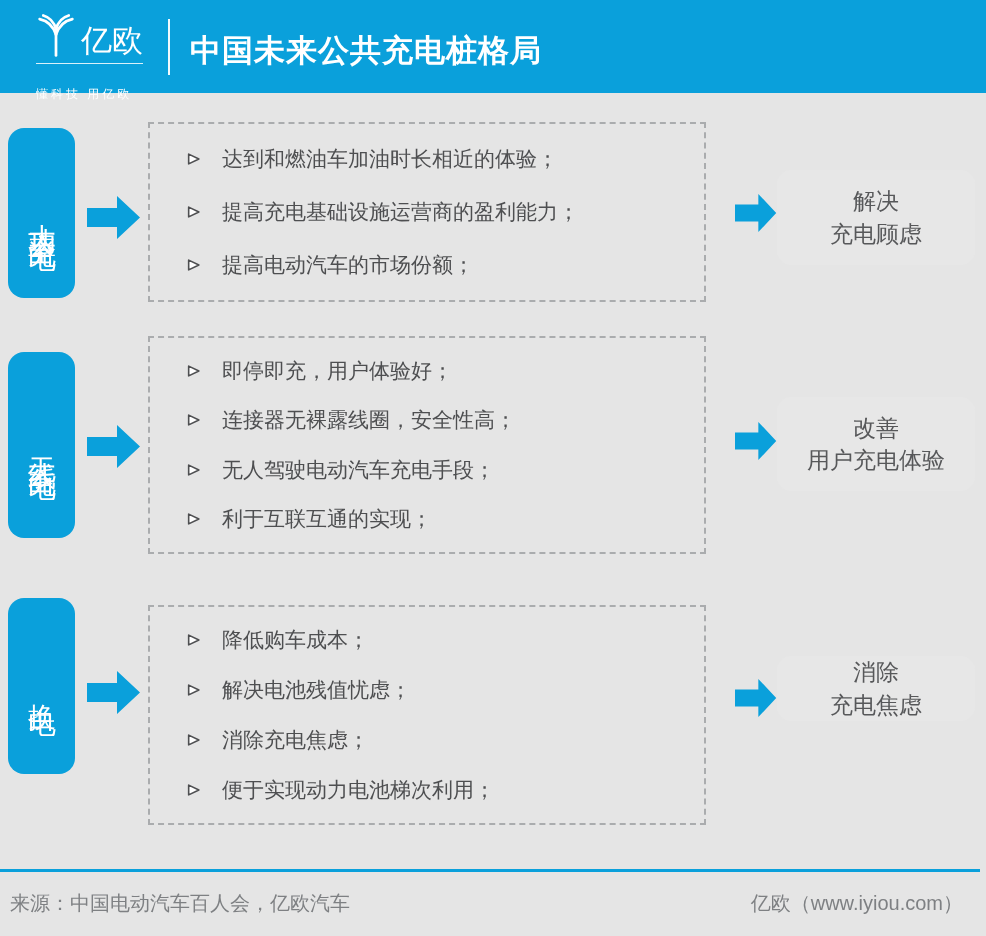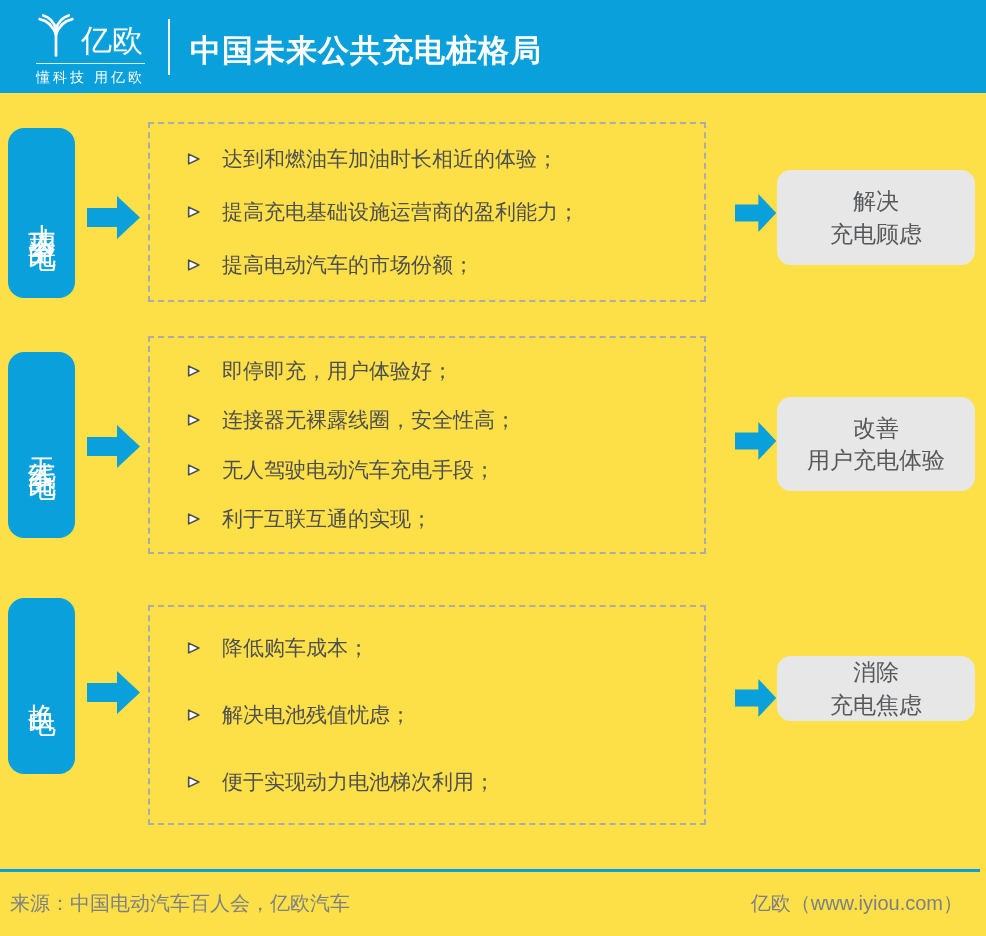--- a/index.html
+++ b/index.html
@@ -6,30 +6,30 @@
     --blue:#0aa0db;
     --panel-gray:#e7e7e7;
     --text-dark:#57585a;
     --bullet-text:#4e4f51;
     --dash:#aaacae;
     --footer-text:#7e8083;
   }
   *{margin:0;padding:0;box-sizing:border-box;}
   html,body{background:#fff;}
   body{font-family:"Liberation Sans","DejaVu Sans",sans-serif;}
-  .canvas{position:relative;width:986px;height:936px;background:#fde047;overflow:hidden;}
+  .canvas{position:relative;width:986px;height:936px;background:#e5e5e5;overflow:hidden;}
 
   
   .header{position:absolute;left:0;top:0;width:986px;height:93px;background:var(--blue);}
   .brand{position:absolute;left:36px;top:13px;}
   .logo-row{display:flex;align-items:flex-end;gap:5px;}
   .logo-icon svg{width:40px;height:45px;display:block;}
   .logo-text{color:#fff;font-size:31px;line-height:1;padding-bottom:2px;}
-  .logo-tagline{color:#fff;font-size:14px;letter-spacing:3px;white-space:nowrap;
-    border-top:1px solid rgba(255,255,255,.85);margin-top:5px;padding-top:5px;}
+  .logo-tagline{color:#fff;font-size:12px;letter-spacing:3px;white-space:nowrap;
+    border-top:1px solid rgba(255,255,255,.85);margin-top:5px;padding-top:22px;}
   .header-divider{position:absolute;left:168px;top:19px;width:2px;height:56px;background:rgba(255,255,255,.95);}
   .page-title{position:absolute;left:190px;top:4px;height:93px;display:flex;align-items:center;
     color:#fff;font-size:31px;font-weight:bold;letter-spacing:1px;}
 
   
   .label-box{position:absolute;background:var(--blue);border-radius:16px;color:#fff;
     display:flex;align-items:center;justify-content:center;
     writing-mode:vertical-rl;text-orientation:upright;font-size:28px;letter-spacing:5px;line-height:1;}
   .lb1{left:8px;top:128px;width:67px;height:170px;}
   .lb2{left:8px;top:352px;width:67px;height:186px;}
@@ -212,20 +212,28 @@
 
       <div class="bullet">
         <span class="bullet-icon">
           <svg viewBox="0 0 18 18">
             <path d="M3 3.5 L14.5 9 L3 14.5 Z" fill="#ffffff" stroke="#4e4f51" stroke-width="1.8" stroke-linejoin="round"></path>
           </svg>
         </span>
         <span>解决电池残值忧虑；</span>
       </div>
 
+      <div class="bullet">
+        <span class="bullet-icon">
+          <svg viewBox="0 0 18 18">
+            <path d="M3 3.5 L14.5 9 L3 14.5 Z" fill="#ffffff" stroke="#4e4f51" stroke-width="1.8" stroke-linejoin="round"></path>
+          </svg>
+        </span>
+        <span>消除充电焦虑；</span>
+      </div>
 
       <div class="bullet">
         <span class="bullet-icon">
           <svg viewBox="0 0 18 18">
             <path d="M3 3.5 L14.5 9 L3 14.5 Z" fill="#ffffff" stroke="#4e4f51" stroke-width="1.8" stroke-linejoin="round"></path>
           </svg>
         </span>
         <span>便于实现动力电池梯次利用；</span>
       </div>
 

